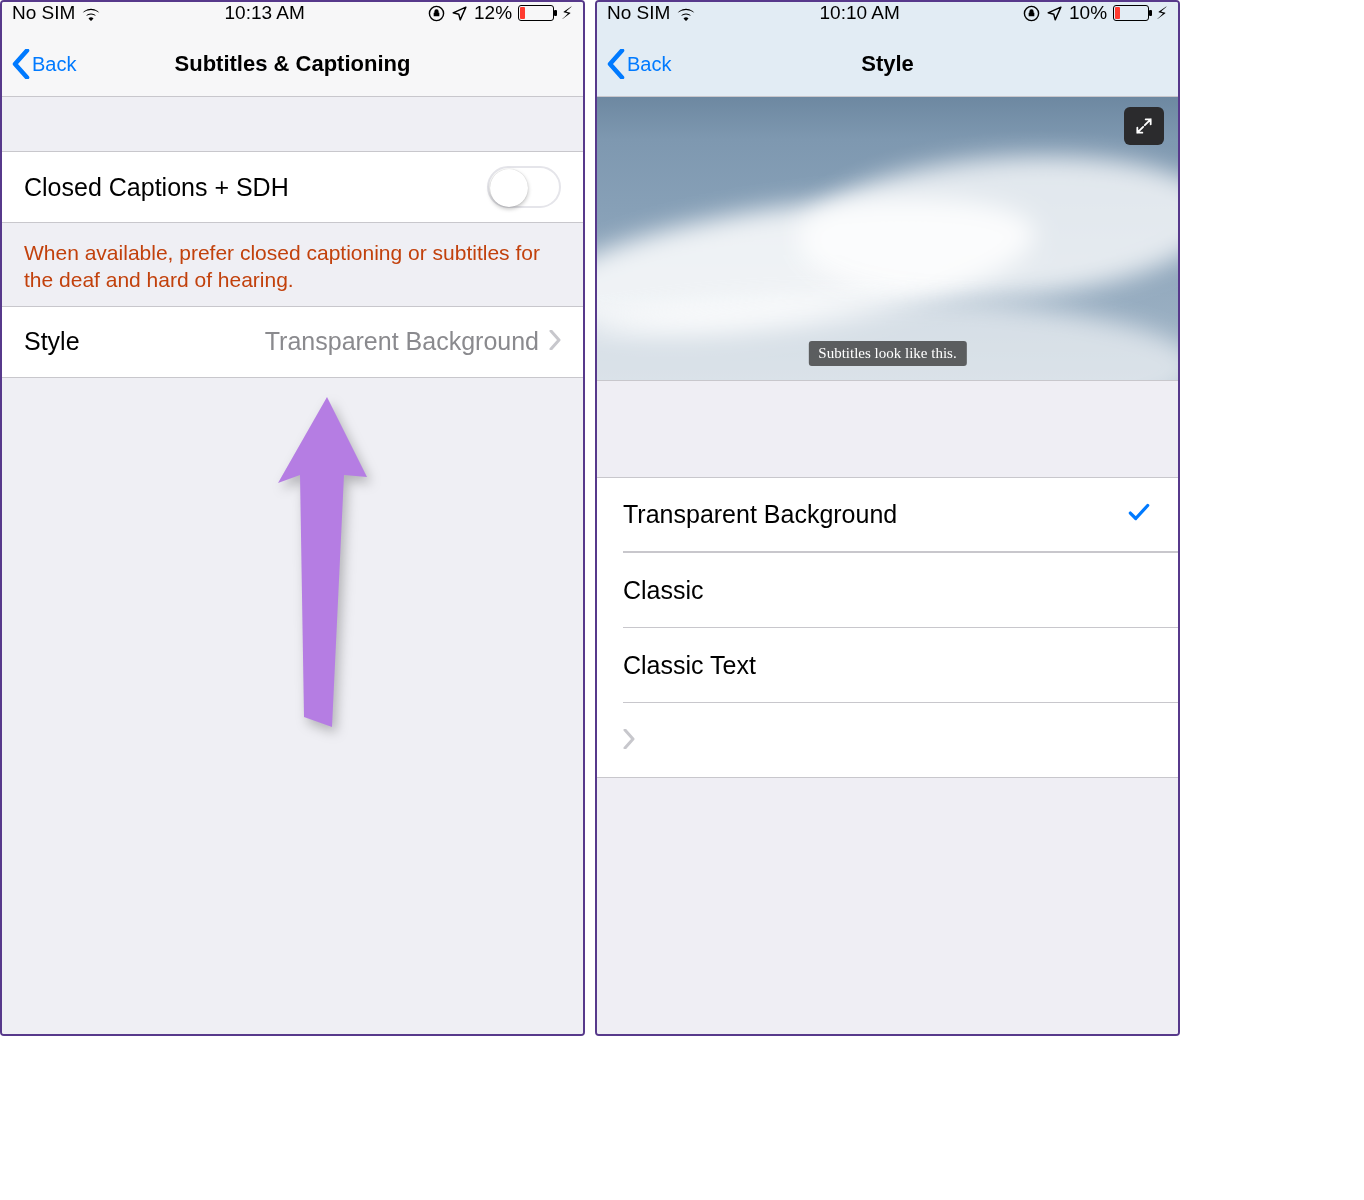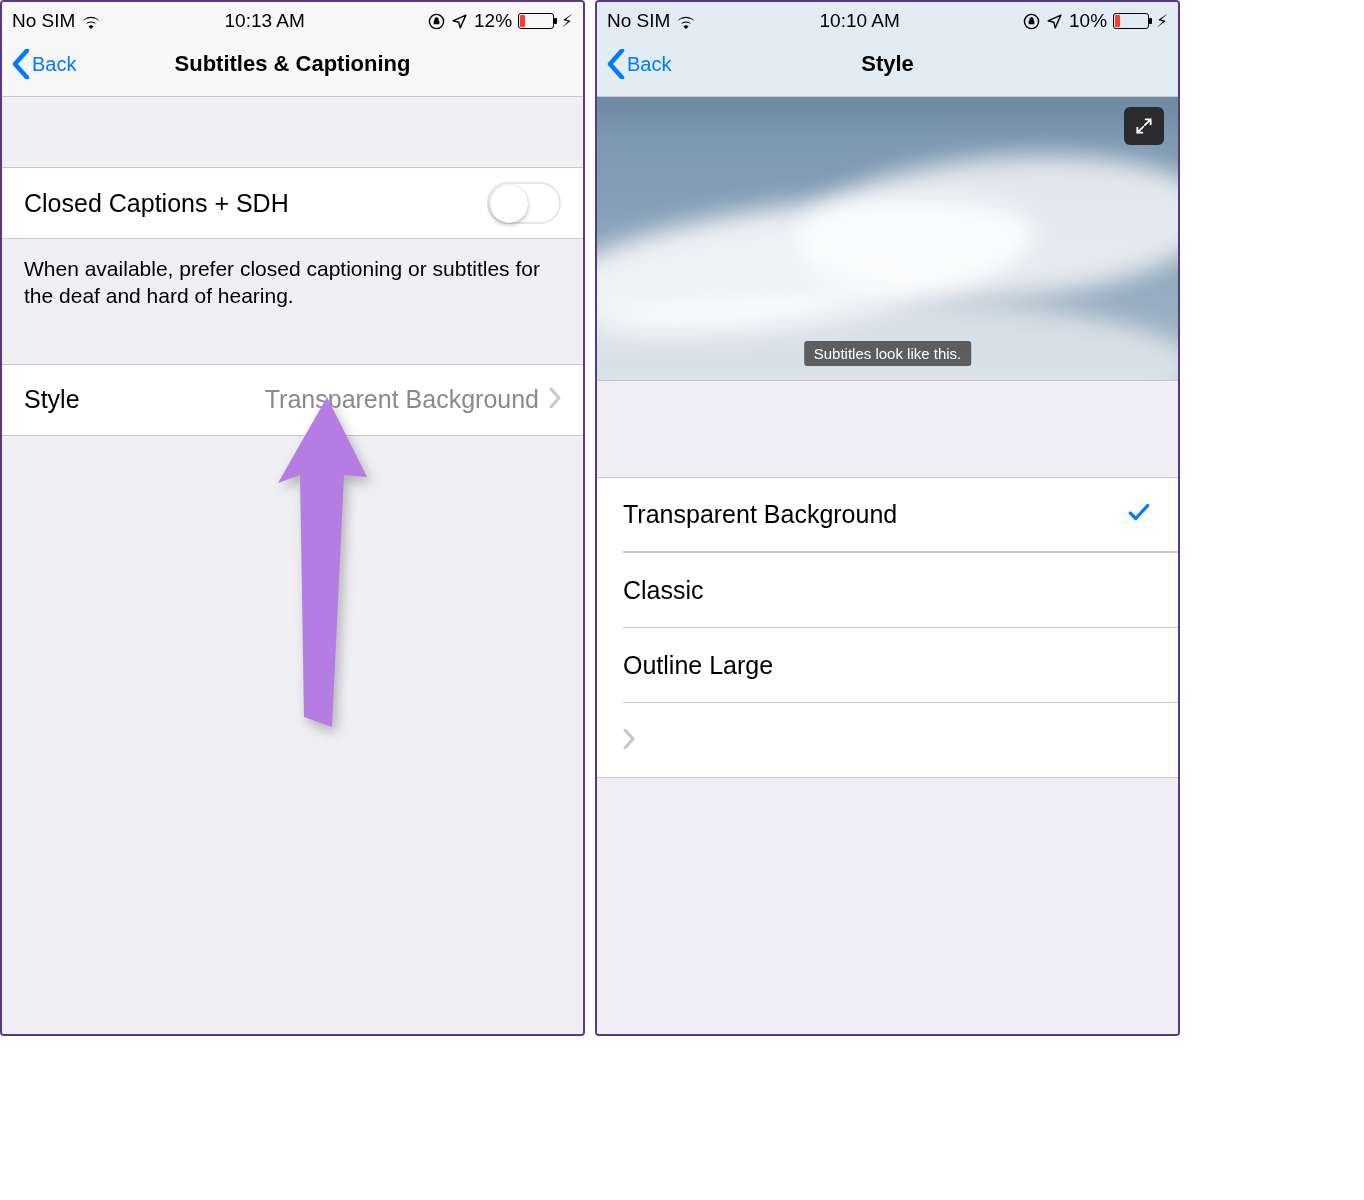--- a/index.html
+++ b/index.html
@@ -21,21 +21,21 @@
     background: #efeff4;
     display: flex;
     flex-direction: column;
     position: relative;
     overflow: hidden;
   }
   
   .status-bar {
     height: 30px;
     display: flex;
-    align-items: flex-end;
+    align-items: flex-start;
     justify-content: space-between;
     padding: 0 10px;
     font-size: 19px;
     background: #f7f7f8;
   }
   .status-left, .status-right { display: flex; align-items: center; gap: 6px; }
   .status-time { font-weight: 400; }
   .wifi-icon, .nav-icon, .lock-icon { display:inline-flex; }
   .battery {
     width: 36px; height: 16px; border:1.5px solid #000; border-radius:3px; position:relative;
@@ -61,43 +61,44 @@
   .back-btn { display:flex; align-items:center; color:#007aff; font-size:20px; cursor:pointer;}
   .back-btn svg { margin-right:2px;}
   .nav-title {
     position:absolute; left:0; right:0; text-align:center; font-size:22px; font-weight:700; pointer-events:none;
   }
   
   .content { flex:1; background:#efeff4; overflow:hidden; position:relative;}
   .group-spacer { height:54px; }
   .cell {
     background:#fff; min-height:72px; display:flex; align-items:center; padding:0 22px;
-    border-top:1px solid #c8c7cc; border-bottom:1px solid #c8c7cc; font-size:25px;margin-top:16px;
+    border-top:1px solid #c8c7cc; border-bottom:1px solid #c8c7cc; font-size:25px;
   }
   .cell-label { flex:1; color:#000;}
   .cell-value { color:#8a8a8e; font-size:25px; margin-right:10px;}
   .chevron { color:#c7c7cc; }
   .toggle {
     width:74px; height:42px; background:#fff; border:2px solid #e5e5ea; border-radius:21px; position:relative;
   }
   .toggle .knob{
     position:absolute; left:1px; top:1px; width:38px; height:38px; background:#fff; border-radius:50%;
     box-shadow:0 2px 4px rgba(0,0,0,.25), 0 0 1px rgba(0,0,0,.2);
   }
-  .footer-text { padding:16px 22px 38px; color:#000000; font-size:21px; line-height:1.3;}
+  .footer-text { padding:16px 22px 12px; color:#c2410c; font-size:21px; line-height:1.3;}
   
   .arrow-anno{
     position:absolute; left:270px; top:300px; width:120px; height:330px; pointer-events:none;
     filter: drop-shadow(4px 6px 6px rgba(0,0,0,.25));
   }
   
   .preview {
     height:284px; position:relative; overflow:hidden;
     background: linear-gradient(180deg,#6d88a1 0%, #7e98b0 15%, #87a0b7 40%, #a4b7c8 100%);
     border-bottom:1px solid #c8c7cc;
+    font-family:Liberation Serif, serif;
   }
   .cloud {
     position:absolute; background:rgba(255,255,255,.85); border-radius:50%;
     filter: blur(12px);
   }
   .cloud.c1{ left:-60px; top:110px; width:500px; height:120px; transform:rotate(-8deg);}
   .cloud.c2{ left:200px; top:60px; width:420px; height:140px; transform:rotate(-4deg); opacity:.9;}
   .cloud.c3{ left:-100px; top:200px; width:700px; height:140px; opacity:.7;}
   .expand-btn{
     position:absolute; top:10px; right:14px; width:40px; height:38px; background:#2b2b2d;
@@ -253,21 +254,21 @@
             </svg>
         </span>
       </div>
       <div class="sep"></div>
       <div class="sep"></div>
       <div class="row">
         <span class="lbl">Classic</span>
       </div>
       <div class="sep"></div>
       <div class="row">
-        <span class="lbl">Outline Large</span>
+        <span class="lbl">Classic Text</span>
       </div>
       <div class="sep"></div>
       <div class="row">
         <span class="chevron">
           <svg width="12" height="20" viewBox="0 0 12 20">
               <path d="M2 1l8 9-8 9" fill="none" stroke="#c7c7cc" stroke-width="3" stroke-linecap="round" stroke-linejoin="round"></path>
             </svg>
         </span>
       </div>
     </div>

